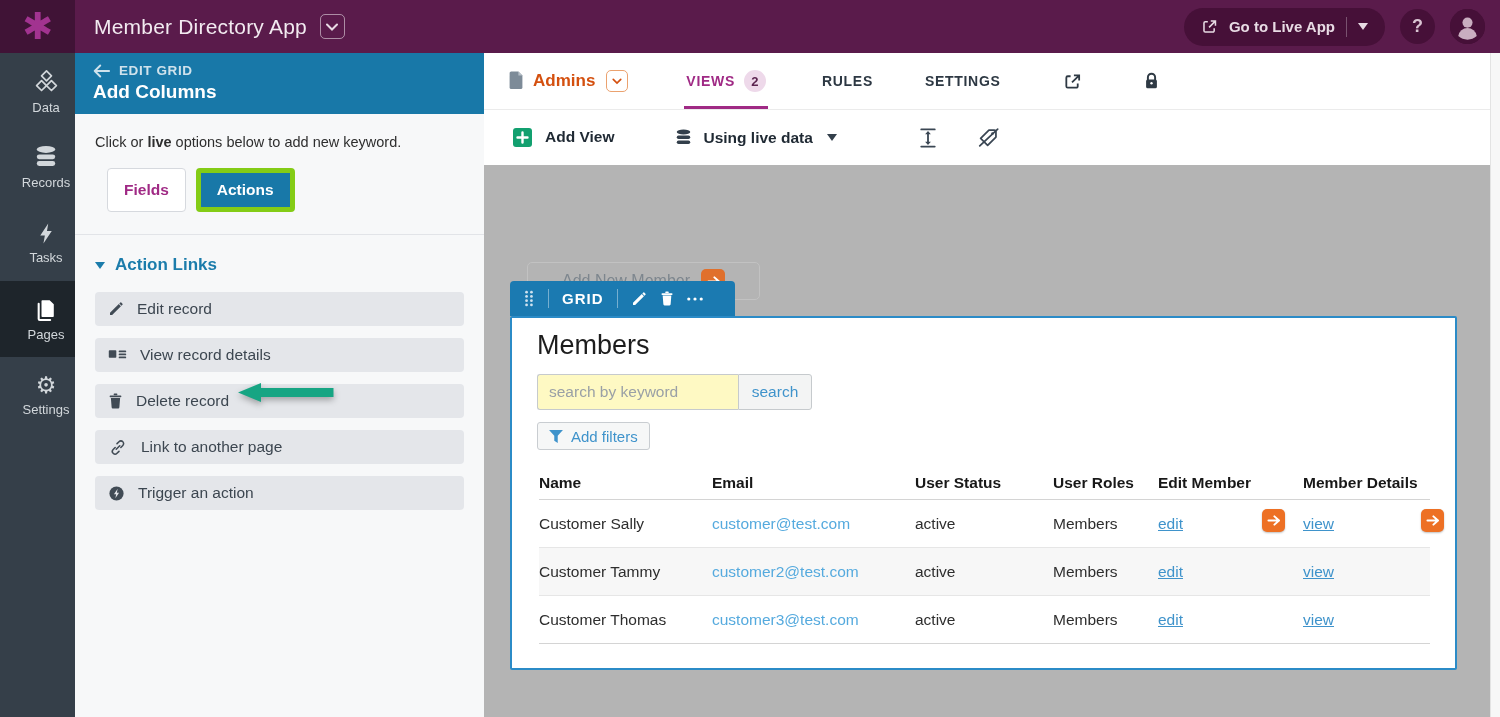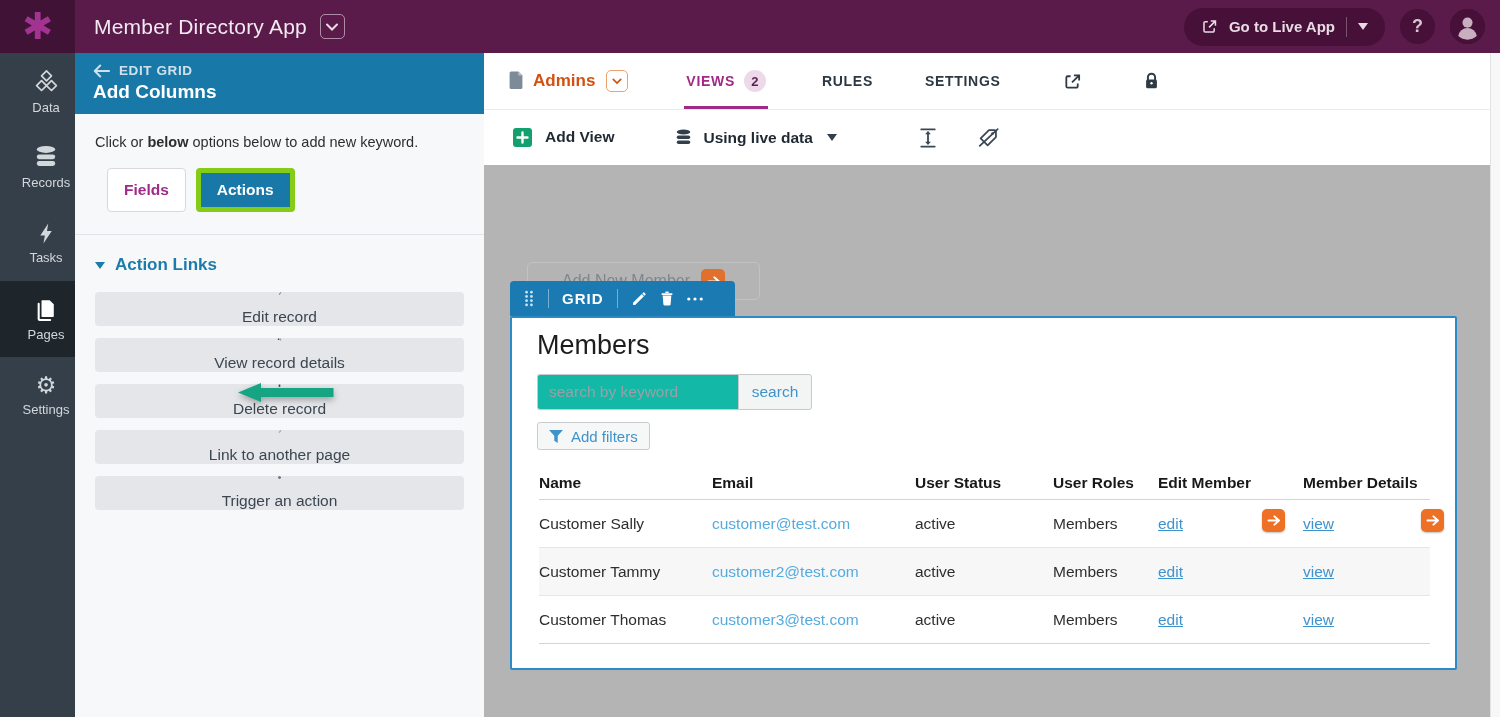--- a/index.html
+++ b/index.html
@@ -43,21 +43,21 @@
   .seg { display:flex; gap:10px; margin-bottom:22px;padding-left:12px; }
   .seg-btn { padding:8px 16px; border-radius:4px; font-size:15.5px; font-weight:bold;
     cursor:pointer; font-family:"Liberation Sans",sans-serif; }
   .seg-fields { background:#ffffff; border:1px solid #d6d9de; color:#a02a85; }
   .seg-actions { background:#1878a8; border:5px solid #84cc16; color:#ffffff; }
   .panel-divider { height:1px; background:#e2e4e8; margin:0 -20px 20px; }
   .section-head { display:flex; align-items:center; gap:10px; color:#1b7cab; font-size:17px;
     font-weight:bold; margin-bottom:17px; cursor:pointer; }
   .action-pill { height:34px; background:#e4e6ea; border-radius:4px; display:flex;
     align-items:center; gap:13px; padding:0 13px; margin-bottom:12px; color:#3c4650;
-    font-size:15.5px; cursor:grab;flex-direction:column; }
+    font-size:15.5px; cursor:grab; }
   .green-arrow { position:absolute; left:163px; top:329px;
     filter:drop-shadow(0 3px 3px rgba(0,0,0,.3)); pointer-events:none; }
 
   
   .main { position:absolute; top:53px; left:484px; width:1016px; height:664px; background:#ffffff; }
   .hdr1 { height:57px; display:flex; align-items:center; padding-left:24px;
     border-bottom:1px solid #ebebeb; }
   .page-name-group { display:flex; align-items:center; gap:9px; cursor:pointer; }
   .page-name { color:#d4500f; font-size:17px; font-weight:bold; }
   .page-caret-box { width:22px; height:22px; border:1px solid #eba26f; border-radius:5px;
@@ -97,21 +97,21 @@
   .gt-sep { width:1px; height:19px; background:rgba(255,255,255,.4); }
   .gt-label { font-size:15px; font-weight:bold; letter-spacing:1px; }
   .gt-icon { display:flex; align-items:center; cursor:pointer; }
 
   .members { position:absolute; left:26px; top:151px; width:947px; height:354px;
     background:#ffffff; border:2px solid #2b8bc7; border-radius:2px; padding:12px 25px 0; z-index:4; }
   .members-title { font-size:27px; color:#1d1d1d; margin-bottom:13px; font-weight:normal; }
   .search-row { display:flex; }
   .search-input { width:201px; height:36px; border:1px solid #c6cacd; border-right:none;
     border-radius:3px 0 0 3px; padding:0 11px; font-size:15.5px; color:#444;
-    font-family:"Liberation Sans",sans-serif; outline:none; background:#14b8a6; }
+    font-family:"Liberation Sans",sans-serif; outline:none; background:#fef9c3; }
   .search-input::placeholder { color:#9aa0a6; }
   .search-btn { width:74px; height:36px; background:#f3f4f4; border:1px solid #c6cacd;
     border-radius:0 3px 3px 0; color:#3f93cb; font-size:15.5px; cursor:pointer;
     font-family:"Liberation Sans",sans-serif; }
   .filters-row { margin-top:12px; }
   .add-filters-btn { height:28px; display:inline-flex; align-items:center; gap:8px;
     padding:0 11px; background:#f6f7f7; border:1px solid #c9cdd1; border-radius:3px;
     color:#3f93cb; font-size:15px; cursor:pointer; font-family:"Liberation Sans",sans-serif; }
   .mtable { margin-top:16px; margin-left:2px; }
   .mrow { display:grid; grid-template-columns:173px 203px 138px 105px 145px 1fr;
@@ -208,21 +208,21 @@
   <div class="panel-header">
     <div class="back-row">
       <svg width="17" height="14" viewBox="0 0 20 16">
           <path d="M8.5 1.5 2 8l6.5 6.5M2 8h17" stroke="#cfe2ec" stroke-width="2.2" fill="none" stroke-linecap="round" stroke-linejoin="round"></path>
         </svg>
       <span>EDIT GRID</span>
     </div>
     <div class="panel-title">Add Columns</div>
   </div>
   <div class="panel-body">
-    <p class="hint"><span>Click or </span><b>below</b><span> options below to add new keyword.</span></p>
+    <p class="hint"><span>Click or </span><b>live</b><span> options below to add new keyword.</span></p>
     <div class="seg">
       <button class="seg-btn seg-fields">Fields</button>
       <button class="seg-btn seg-actions">Actions</button>
     </div>
     <div class="panel-divider"></div>
     <div class="section-head">
       <svg width="10" height="7" viewBox="0 0 10 7">
           <path d="M0 0h10L5 7z" fill="#1b7cab"></path>
         </svg>
       <span>Action Links</span>

